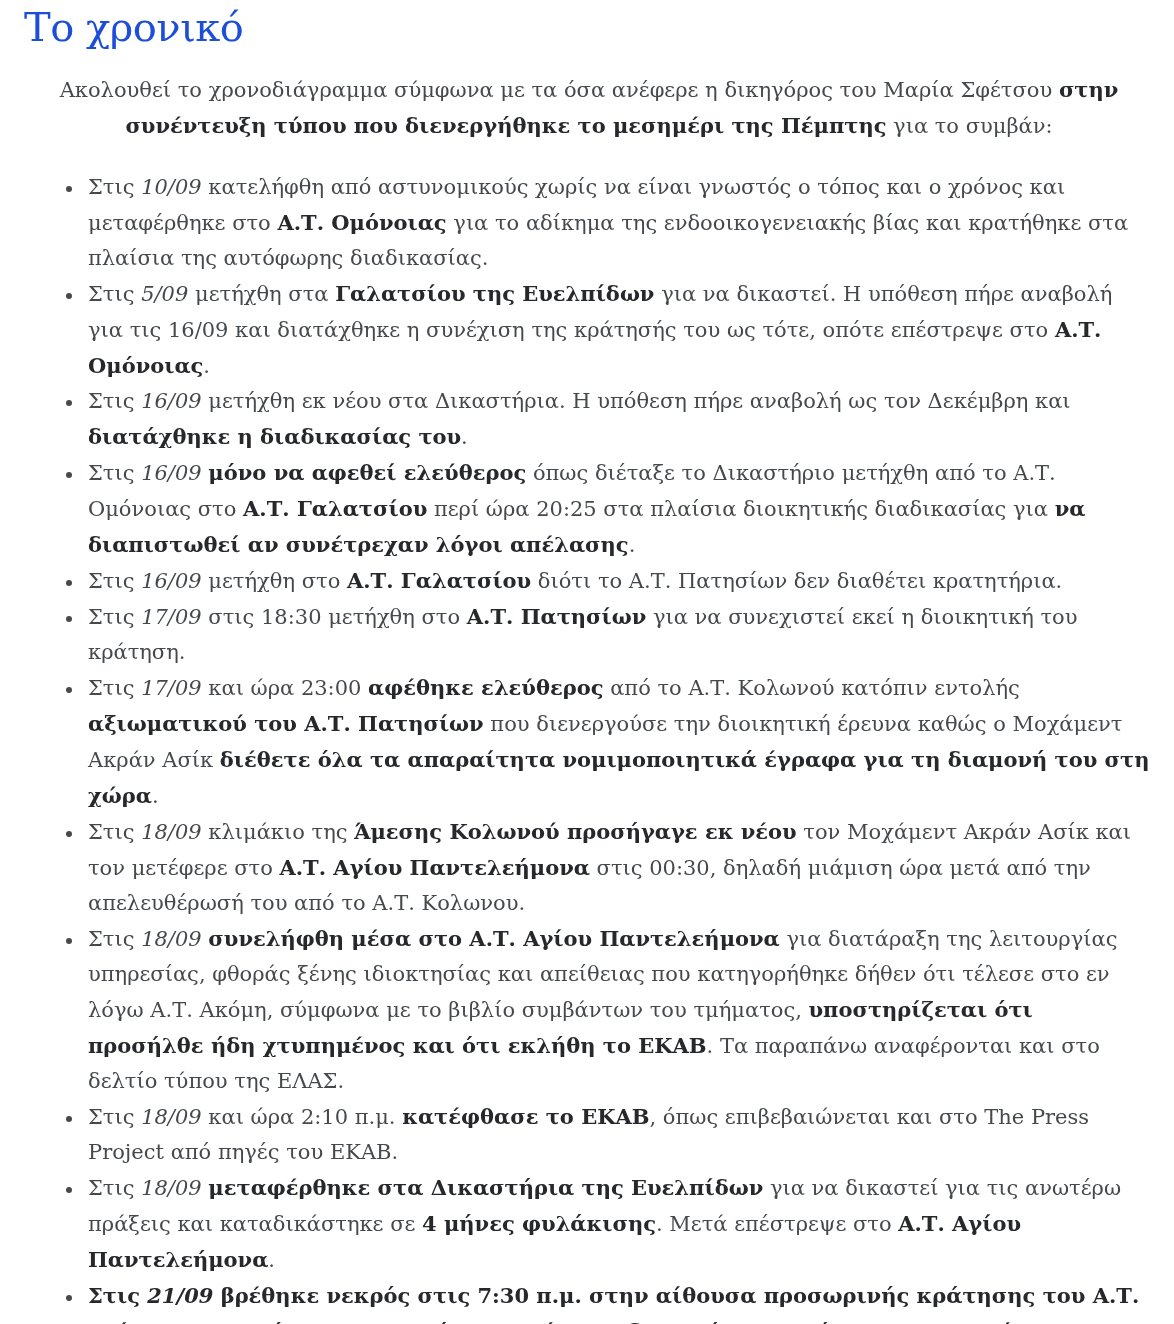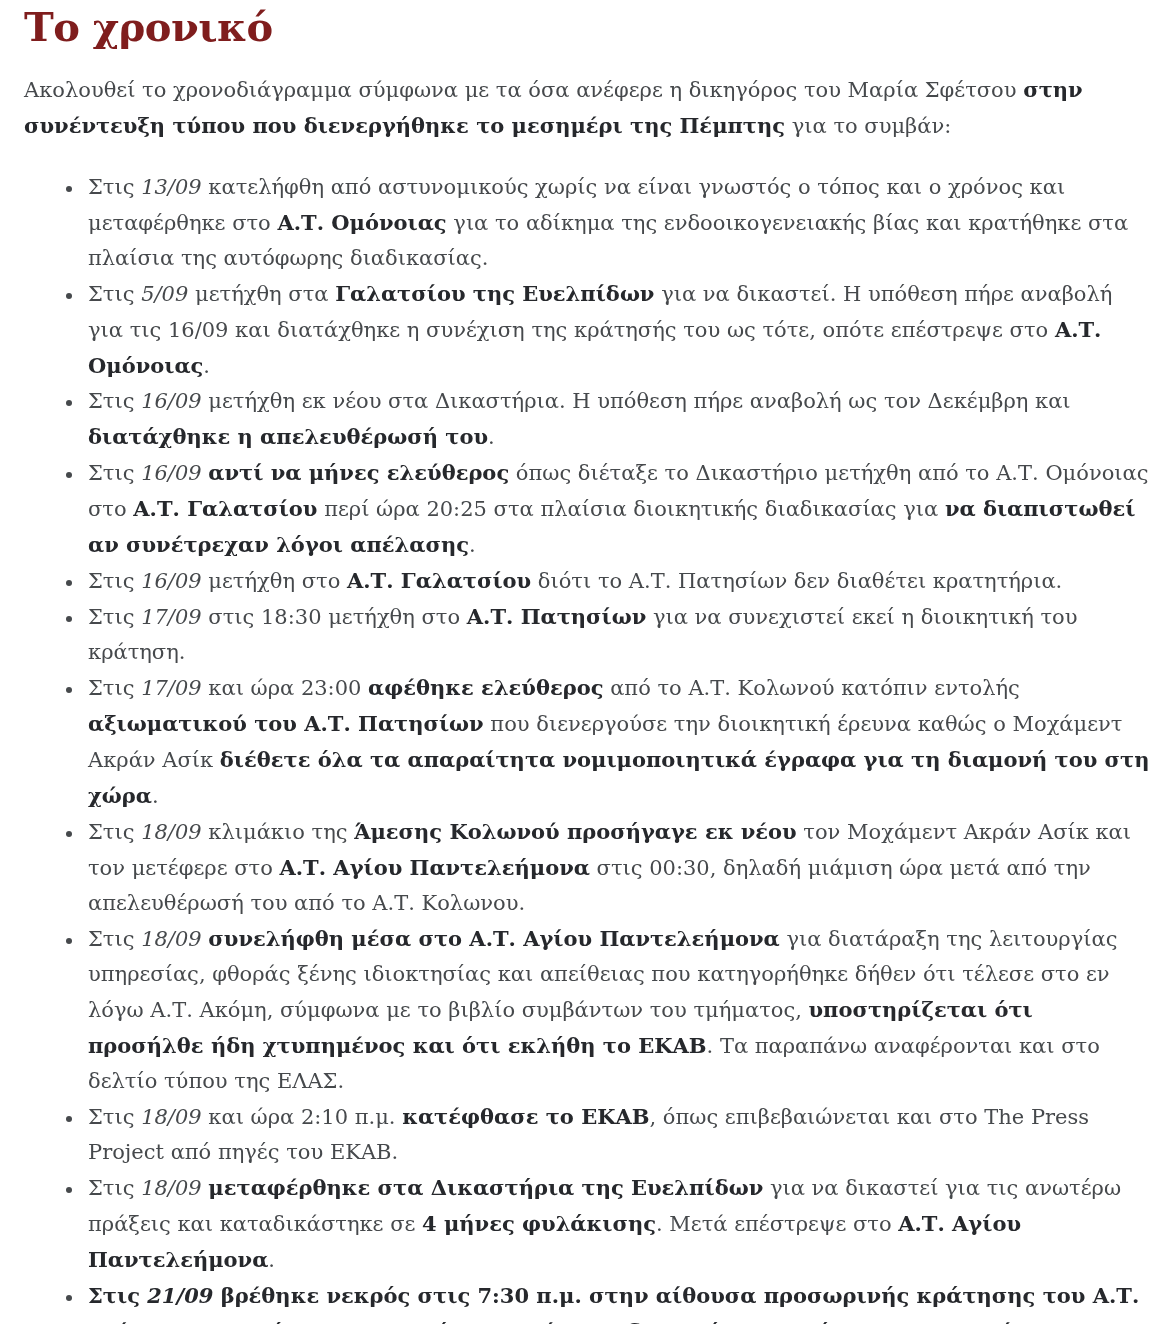--- a/index.html
+++ b/index.html
@@ -13,29 +13,30 @@
     -webkit-font-smoothing: antialiased;
   }
   .article {
     width: 1174px;
     box-sizing: border-box;
     padding: 4px 20px 18px 24px;
   }
   .page-title {
     font-size: 40px;
     line-height: 1.15;
-    font-weight: 700;
-    color: #7f1d1d;
+    font-weight: 400;
+    color: #1d4ed8;
     letter-spacing: -0.5px;
     margin: 0 0 22px 0;
   }
   .intro {
     font-size: 21px;
     line-height: 35px;
     margin: 0 0 26px 0;
+    text-align: center;
   }
   .timeline-list {
     margin: 0;
     padding: 0 0 0 60px;
     list-style: disc;
   }
   .timeline-list li {
     font-size: 21px;
     line-height: 35px;
     padding-left: 4px;
@@ -52,24 +53,24 @@
     font-style: italic;
   }
 </style>
 </head>
 <body>
 
 <article class="article">
   <h1 class="page-title">Το χρονικό</h1>
   <p class="intro">Ακολουθεί το χρονοδιάγραμμα σύμφωνα με τα όσα ανέφερε η δικηγόρος του Μαρία Σφέτσου <strong>στην συνέντευξη τύπου που διενεργήθηκε το μεσημέρι της Πέμπτης</strong> για το συμβάν:</p>
   <ul class="timeline-list">
-    <li>Στις <em>13/09</em> κατελήφθη από αστυνομικούς χωρίς να είναι γνωστός ο τόπος και ο χρόνος και μεταφέρθηκε στο <strong>Α.Τ. Ομόνοιας</strong> για το αδίκημα της ενδοοικογενειακής βίας και κρατήθηκε στα πλαίσια της αυτόφωρης διαδικασίας.</li>
+    <li>Στις <em>10/09</em> κατελήφθη από αστυνομικούς χωρίς να είναι γνωστός ο τόπος και ο χρόνος και μεταφέρθηκε στο <strong>Α.Τ. Ομόνοιας</strong> για το αδίκημα της ενδοοικογενειακής βίας και κρατήθηκε στα πλαίσια της αυτόφωρης διαδικασίας.</li>
     <li>Στις <em>5/09</em> μετήχθη στα <strong>Γαλατσίου της Ευελπίδων</strong> για να δικαστεί. Η υπόθεση πήρε αναβολή για τις 16/09 και διατάχθηκε η συνέχιση της κράτησής του ως τότε, οπότε επέστρεψε στο <strong>Α.Τ. Ομόνοιας</strong>.</li>
-    <li>Στις <em>16/09</em> μετήχθη εκ νέου στα Δικαστήρια. Η υπόθεση πήρε αναβολή ως τον Δεκέμβρη και <strong>διατάχθηκε η απελευθέρωσή του</strong>.</li>
-    <li>Στις <em>16/09</em> <strong>αντί να μήνες ελεύθερος</strong> όπως διέταξε το Δικαστήριο μετήχθη από το Α.Τ. Ομόνοιας στο <strong>Α.Τ. Γαλατσίου</strong> περί ώρα 20:25 στα πλαίσια διοικητικής διαδικασίας για <strong>να διαπιστωθεί αν συνέτρεχαν λόγοι απέλασης</strong>.</li>
+    <li>Στις <em>16/09</em> μετήχθη εκ νέου στα Δικαστήρια. Η υπόθεση πήρε αναβολή ως τον Δεκέμβρη και <strong>διατάχθηκε η διαδικασίας του</strong>.</li>
+    <li>Στις <em>16/09</em> <strong>μόνο να αφεθεί ελεύθερος</strong> όπως διέταξε το Δικαστήριο μετήχθη από το Α.Τ. Ομόνοιας στο <strong>Α.Τ. Γαλατσίου</strong> περί ώρα 20:25 στα πλαίσια διοικητικής διαδικασίας για <strong>να διαπιστωθεί αν συνέτρεχαν λόγοι απέλασης</strong>.</li>
     <li>Στις <em>16/09</em> μετήχθη στο <strong>Α.Τ. Γαλατσίου</strong> διότι το Α.Τ. Πατησίων δεν διαθέτει κρατητήρια.</li>
     <li>Στις <em>17/09</em> στις 18:30 μετήχθη στο <strong>Α.Τ. Πατησίων</strong> για να συνεχιστεί εκεί η διοικητική του κράτηση.</li>
     <li>Στις <em>17/09</em> και ώρα 23:00 <strong>αφέθηκε ελεύθερος</strong> από το Α.Τ. Κολωνού κατόπιν εντολής <strong>αξιωματικού του Α.Τ. Πατησίων</strong> που διενεργούσε την διοικητική έρευνα καθώς ο Μοχάμεντ Ακράν Ασίκ <strong>διέθετε όλα τα απαραίτητα νομιμοποιητικά έγραφα για τη διαμονή του στη χώρα</strong>.</li>
     <li>Στις <em>18/09</em> κλιμάκιο της <strong>Άμεσης Κολωνού προσήγαγε εκ νέου</strong> τον Μοχάμεντ Ακράν Ασίκ και τον μετέφερε στο <strong>Α.Τ. Αγίου Παντελεήμονα</strong> στις 00:30, δηλαδή μιάμιση ώρα μετά από την απελευθέρωσή του από το Α.Τ. Κολωνου.</li>
     <li>Στις <em>18/09</em> <strong>συνελήφθη μέσα στο Α.Τ. Αγίου Παντελεήμονα</strong> για διατάραξη της λειτουργίας υπηρεσίας, φθοράς ξένης ιδιοκτησίας και απείθειας που κατηγορήθηκε δήθεν ότι τέλεσε στο εν λόγω Α.Τ. Ακόμη, σύμφωνα με το βιβλίο συμβάντων του τμήματος, <strong>υποστηρίζεται ότι προσήλθε ήδη χτυπημένος και ότι εκλήθη το ΕΚΑΒ</strong>. Τα παραπάνω αναφέρονται και στο δελτίο τύπου της ΕΛΑΣ.</li>
     <li>Στις <em>18/09</em> και ώρα 2:10 π.μ. <strong>κατέφθασε το ΕΚΑΒ</strong>, όπως επιβεβαιώνεται και στο The Press Project από πηγές του ΕΚΑΒ.</li>
     <li>Στις <em>18/09</em> <strong>μεταφέρθηκε στα Δικαστήρια της Ευελπίδων</strong> για να δικαστεί για τις ανωτέρω πράξεις και καταδικάστηκε σε <strong>4 μήνες φυλάκισης</strong>. Μετά επέστρεψε στο <strong>Α.Τ. Αγίου Παντελεήμονα</strong>.</li>
     <li><strong>Στις </strong><strong><em>21/09</em></strong><strong> βρέθηκε νεκρός στις 7:30 π.μ. στην αίθουσα προσωρινής κράτησης του Α.Τ. Αγίου Παντελεήμονος, στο μόνο σημείο που δεν υπάρχουν κάμερες ασφαλείας.</strong></li>
   </ul>
 </article>

